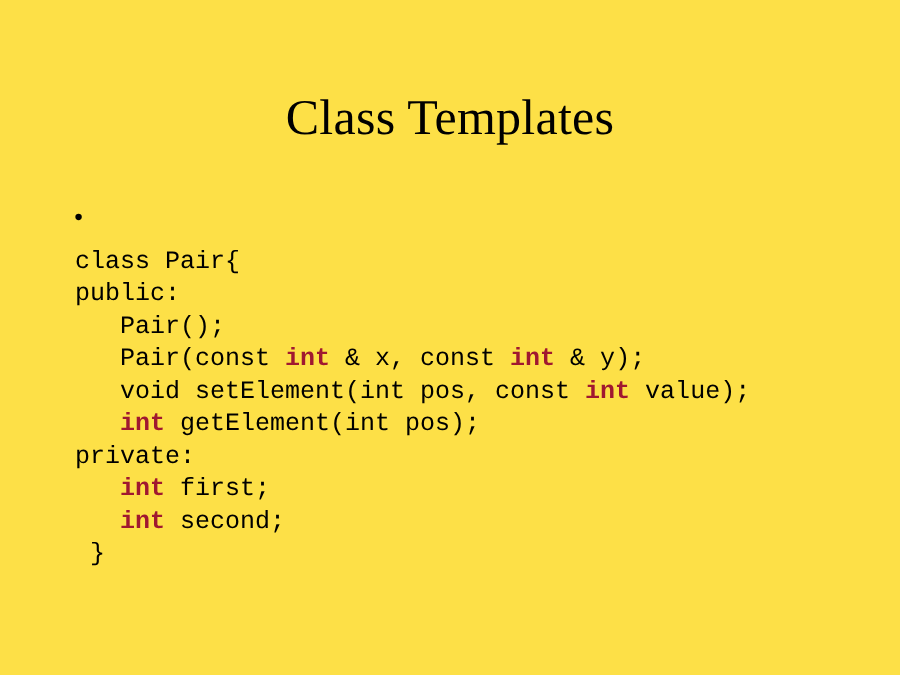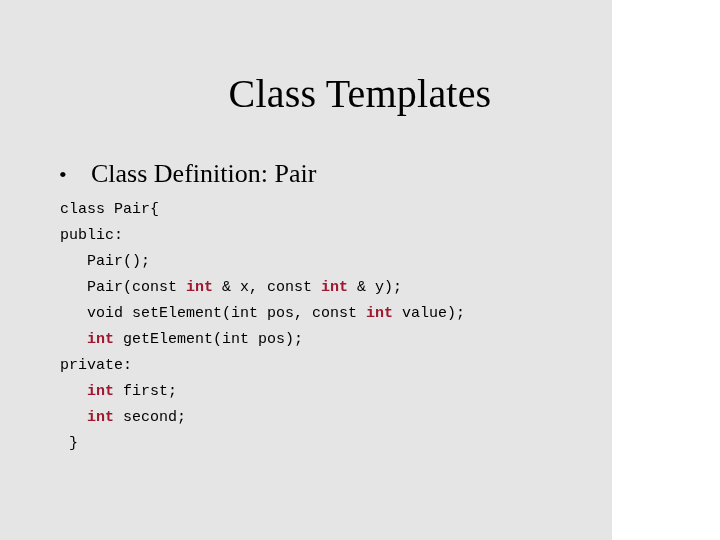--- a/index.html
+++ b/index.html
@@ -3,23 +3,23 @@
 <meta charset="utf-8">
 <title>Class Templates</title>
 <style>
   html, body {
     margin: 0;
     padding: 0;
     background: #ffffff;
   }
   #slide {
     position: relative;
-    width: 612px;
+    width: 720px;
     height: 540px;
-    background: #e5e5e5;
+    background: #fde047;
     overflow: hidden;
     font-family: "Liberation Serif", "DejaVu Serif", serif;
     color: #000000;
     -webkit-font-smoothing: none;
   }
 
   
   #slide-title {
     position: absolute;
     left: 0;
@@ -65,21 +65,21 @@
     white-space: nowrap;
   }
 
   
   #code-block {
     position: absolute;
     left: 60px;
     top: 197px;
     width: 640px;
     font-family: "Liberation Mono", "DejaVu Sans Mono", monospace;
-    font-size: 15px;
+    font-size: 20px;
     line-height: 26px;
     color: #000000;
     white-space: pre;
     letter-spacing: 0px;
   }
   .code-line {
     white-space: pre;
     min-height: 26px;
   }
   .kw-int {
@@ -90,19 +90,18 @@
 </head>
 <body>
 
 <div id="slide">
 
   <h1 id="slide-title">Class Templates</h1>
 
   <div id="bullet-block">
       <div class="bullet-row">
         <span class="bullet-marker">•</span>
-        <span class="bullet-text">Class Definition: Pair</span>
       </div>
     </div>
 
   <div id="code-block"><div class="code-line"><span>class Pair{</span></div><div class="code-line"><span>public:</span></div><div class="code-line"><span>   Pair();</span></div><div class="code-line"><span>   Pair(const </span><span class="kw-int" style="color: rgb(160, 24, 48);">int</span><span> &amp; x, const </span><span class="kw-int" style="color: rgb(160, 24, 48);">int</span><span> &amp; y);</span></div><div class="code-line"><span>   void setElement(int pos, const </span><span class="kw-int" style="color: rgb(160, 24, 48);">int</span><span> value);</span></div><div class="code-line"><span>   </span><span class="kw-int" style="color: rgb(160, 24, 48);">int</span><span> getElement(int pos);</span></div><div class="code-line"><span>private:</span></div><div class="code-line"><span>   </span><span class="kw-int" style="color: rgb(160, 24, 48);">int</span><span> first;</span></div><div class="code-line"><span>   </span><span class="kw-int" style="color: rgb(160, 24, 48);">int</span><span> second;</span></div><div class="code-line"><span> }</span></div></div>
 
 </div>
 
 </body></html>

